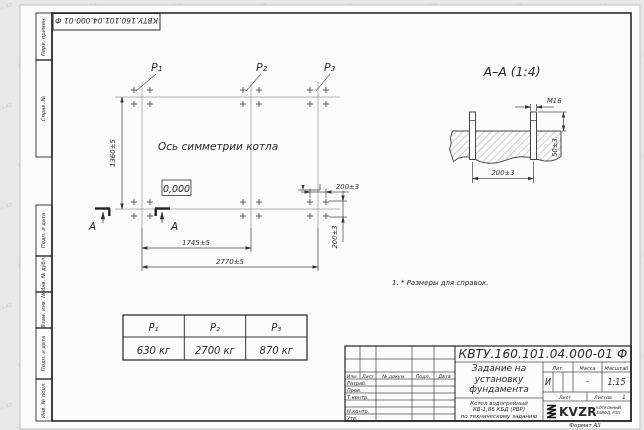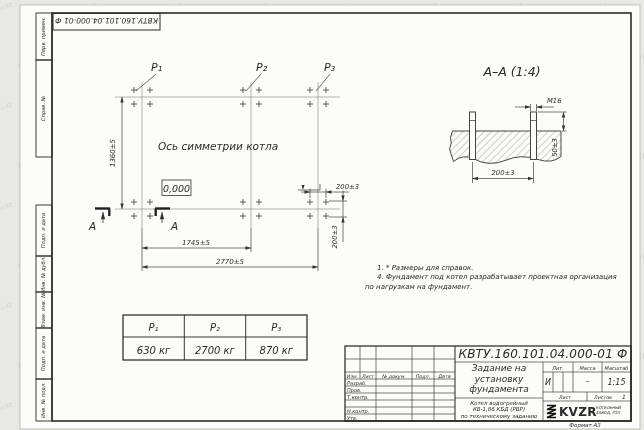--- a/index.html
+++ b/index.html
@@ -3,21 +3,21 @@
 <meta charset="utf-8">
 <style>
   html,body{margin:0;padding:0;background:#e8e8e5;}
   #page{position:relative;width:644px;height:430px;overflow:hidden;
         font-family:"DejaVu Sans",sans-serif;}
   svg{position:absolute;left:0;top:0;}
   .tx{font-family:"DejaVu Sans",sans-serif;font-style:italic;fill:#2a2a2a;}
   .tb{font-weight:700;font-style:normal;}
   .notes{position:absolute;left:365px;top:264px;width:252px;z-index:3;
          font-style:italic;font-size:7px;line-height:9.3px;color:#222;}
-  .notes p{margin:0;text-indent:12px;}
+  .notes p{margin:15px;text-indent:12px;}
   .wm{position:absolute;inset:0;z-index:1;pointer-events:none;overflow:hidden;}
   .wm span{position:absolute;font-size:6px;color:#9a9a96;opacity:.33;
            transform:rotate(-18deg);white-space:nowrap;}
 </style>
 </head>
 <body>
 
 <div id="page">
 
   <div class="wm" id="wm">
@@ -389,16 +389,15 @@
         <polygon points="0,0 -5.5,1.7 -5.5,-1.7" transform="translate(472.5 178.5) rotate(180) scale(1)"></polygon>
         <polygon points="0,0 -5.5,1.7 -5.5,-1.7" transform="translate(533.5 178.5) rotate(0) scale(1)"></polygon>
         <polygon points="0,0 -5.5,1.7 -5.5,-1.7" transform="translate(103 212) rotate(-90) scale(1.3)"></polygon>
         <polygon points="0,0 -5.5,1.7 -5.5,-1.7" transform="translate(162 212) rotate(-90) scale(1.3)"></polygon>
         <polygon points="0,0 -5.5,1.7 -5.5,-1.7" transform="translate(303 190) rotate(90) scale(0.9)"></polygon>
       </g>
   </svg>
 
   <div class="notes">
     <p>1. * Размеры для справок.</p>
-    <p>4. Фундамент под котел разрабатывает проектная организация по нагрузкам на фундамент.</p>
   </div>
 
 </div>
 
 </body></html>

